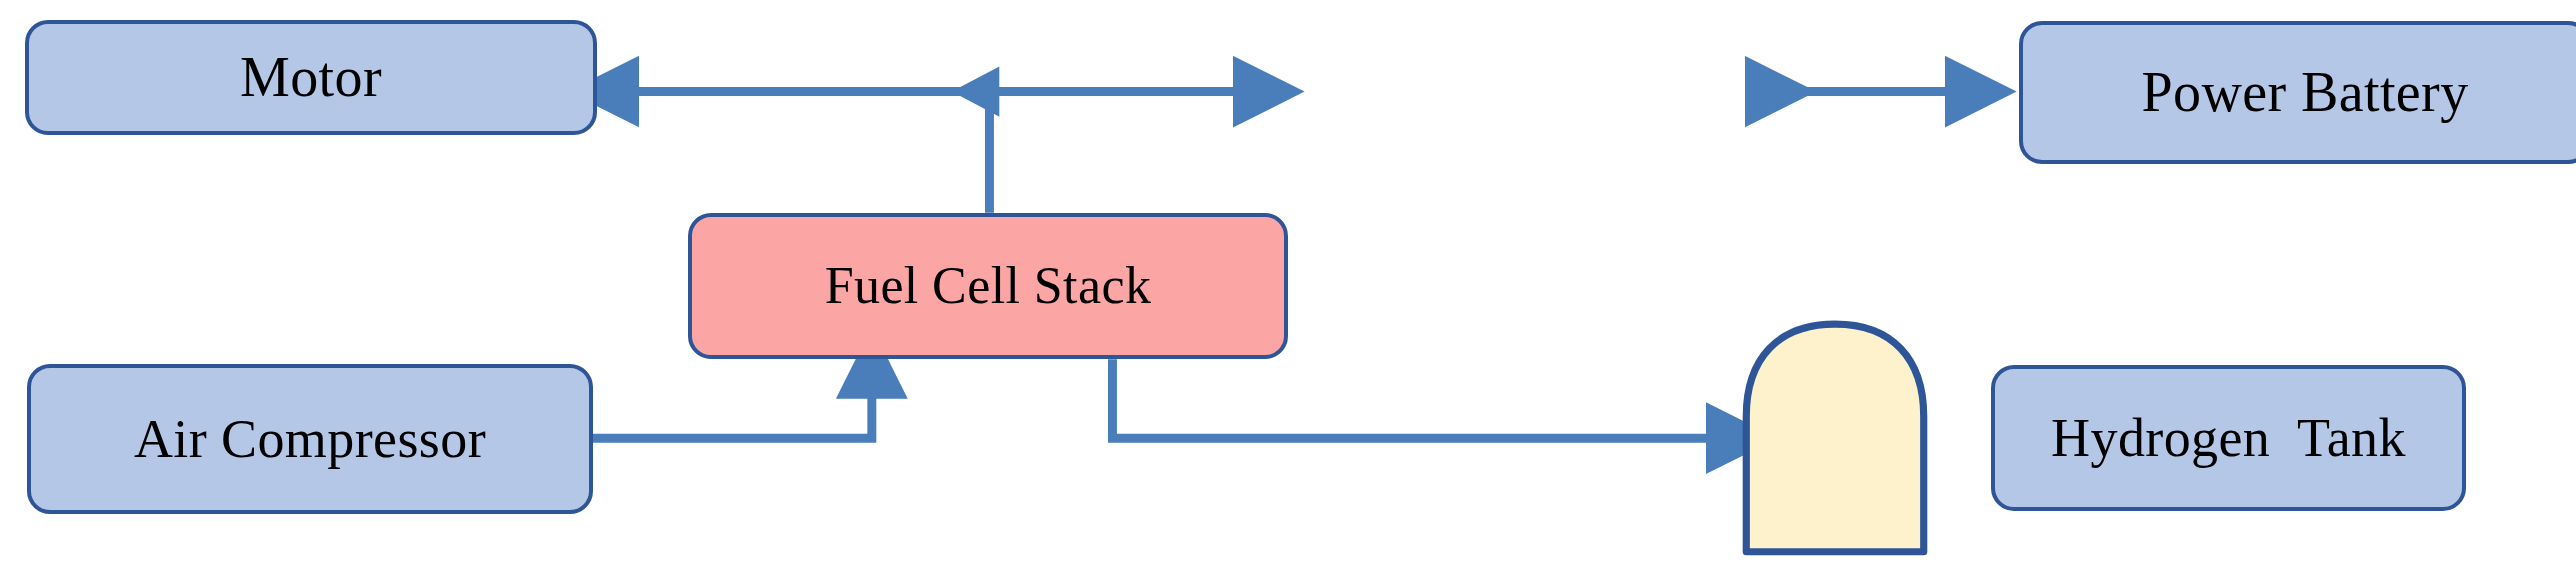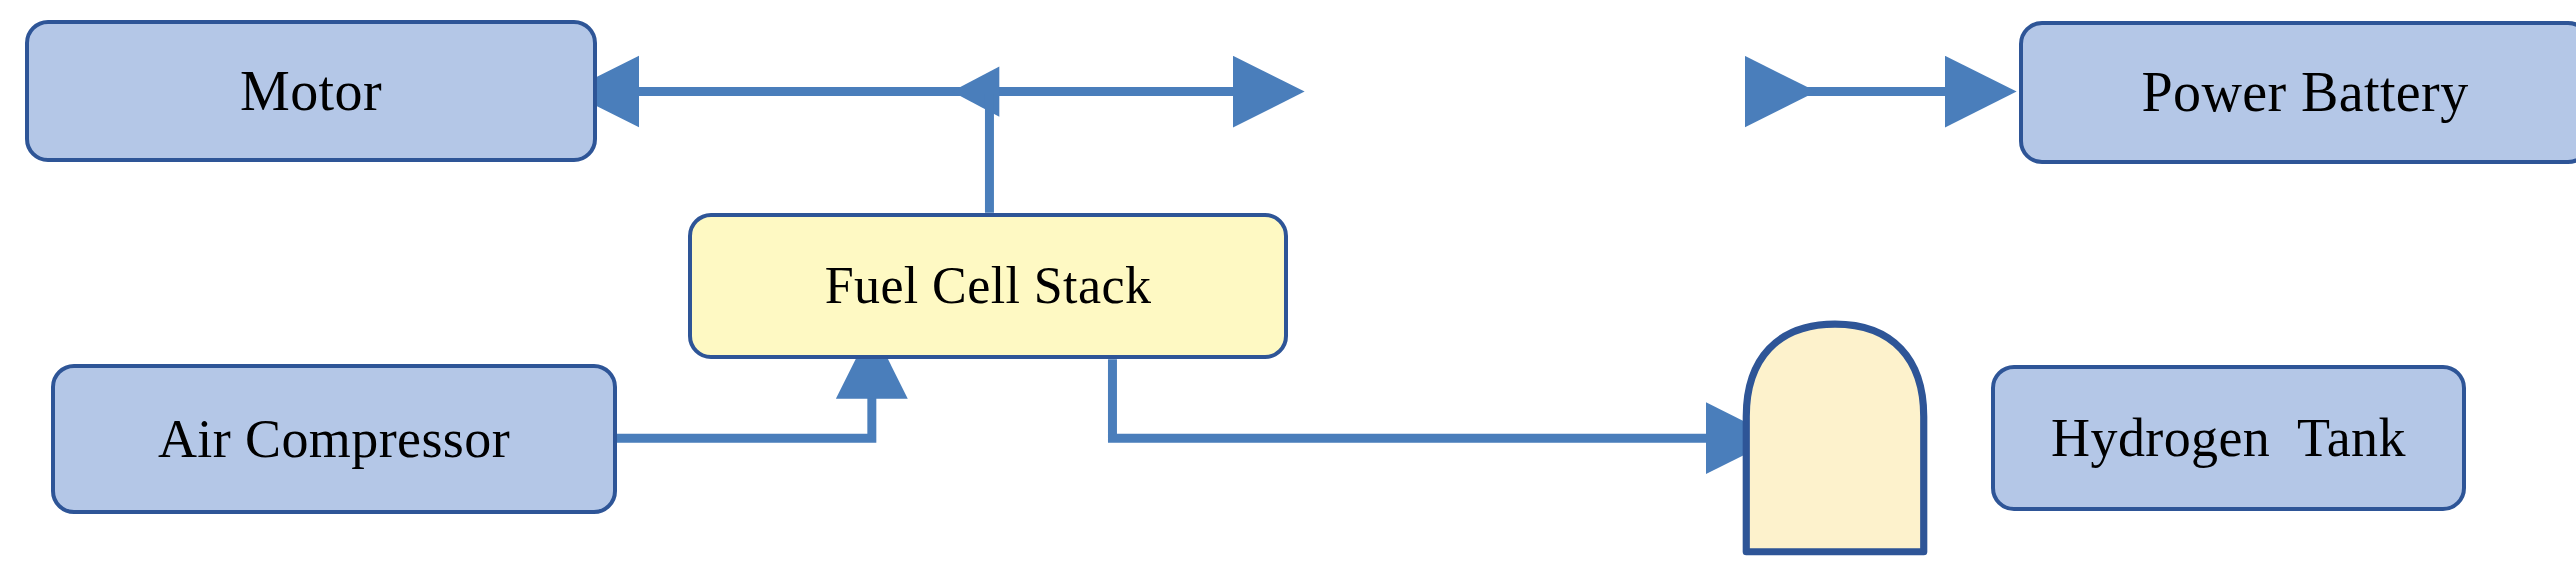--- a/index.html
+++ b/index.html
@@ -25,21 +25,21 @@
     justify-content: center;
     border-radius: 23px;
     border: 4.5px solid #2e5597;
     color: #000000;
     text-align: center;
     line-height: 1.05;
     white-space: pre;
     z-index: 5;
   }
   .node.blue  { background: #b4c7e7; }
-  .node.peach { background: #fef9c3; }
+  .node.peach { background: #fca5a5; }
 
   .node-label {
     display: block;
     font-size: 56px;
     letter-spacing: 0.4px;
   }
   #node-fuel-cell-stack .node-label { font-size: 52px; }
   #node-hydrogen-tank  .node-label { font-size: 54px; }
   #node-air-compressor .node-label { font-size: 54px; }
 
@@ -87,34 +87,34 @@
 
     <path d="M660,488 L971,488 L971,432" fill="none" stroke="#4a7ebb" stroke-width="10" marker-end="url(#arrow-r)"></path>
 
     <path d="M1239,400 L1239,488 L1912,488" fill="none" stroke="#4a7ebb" stroke-width="10" marker-end="url(#arrow-r)"></path>
   </svg>
 
   <svg id="tank-vessel" style="left:1738px; top:316px;" width="194" height="242" viewBox="0 0 216 270">
     <path d="M9,263 L9,112 C9,48 44,9 108,9 C172,9 207,48 207,112 L207,263 Z" fill="#fdf2cc" stroke="#2e5597" stroke-width="8" stroke-linejoin="round"></path>
   </svg>
 
-  <div class="node blue" id="node-motor" style="left:25px; top:20px; width:572px; height:142px;">
+  <div class="node blue" id="node-motor" style="left:25px; top:20px; width:572px; height:115px;">
     <span class="node-label">Motor</span>
   </div>
 
 
   <div class="node blue" id="node-power-battery" style="left:1983px; top:20.7px; width:572px; height:143px;margin-left:36px;">
     <span class="node-label">Power Battery</span>
   </div>
 
   <div class="node peach" id="node-fuel-cell-stack" style="left:688px; top:213px; width:600px; height:146px;">
     <span class="node-label">Fuel Cell Stack</span>
   </div>
 
-  <div class="node blue" id="node-air-compressor" style="left:27px; top:364px; width:566px; height:150px;margin-left:24px;">
+  <div class="node blue" id="node-air-compressor" style="left:27px; top:364px; width:566px; height:150px;">
     <span class="node-label">Air Compressor</span>
   </div>
 
   <div class="node blue" id="node-hydrogen-tank" style="left:1991px; top:365px; width:475px; height:146px;">
     <span class="node-label">Hydrogen  Tank</span>
   </div>
 
 </div>
 
 

